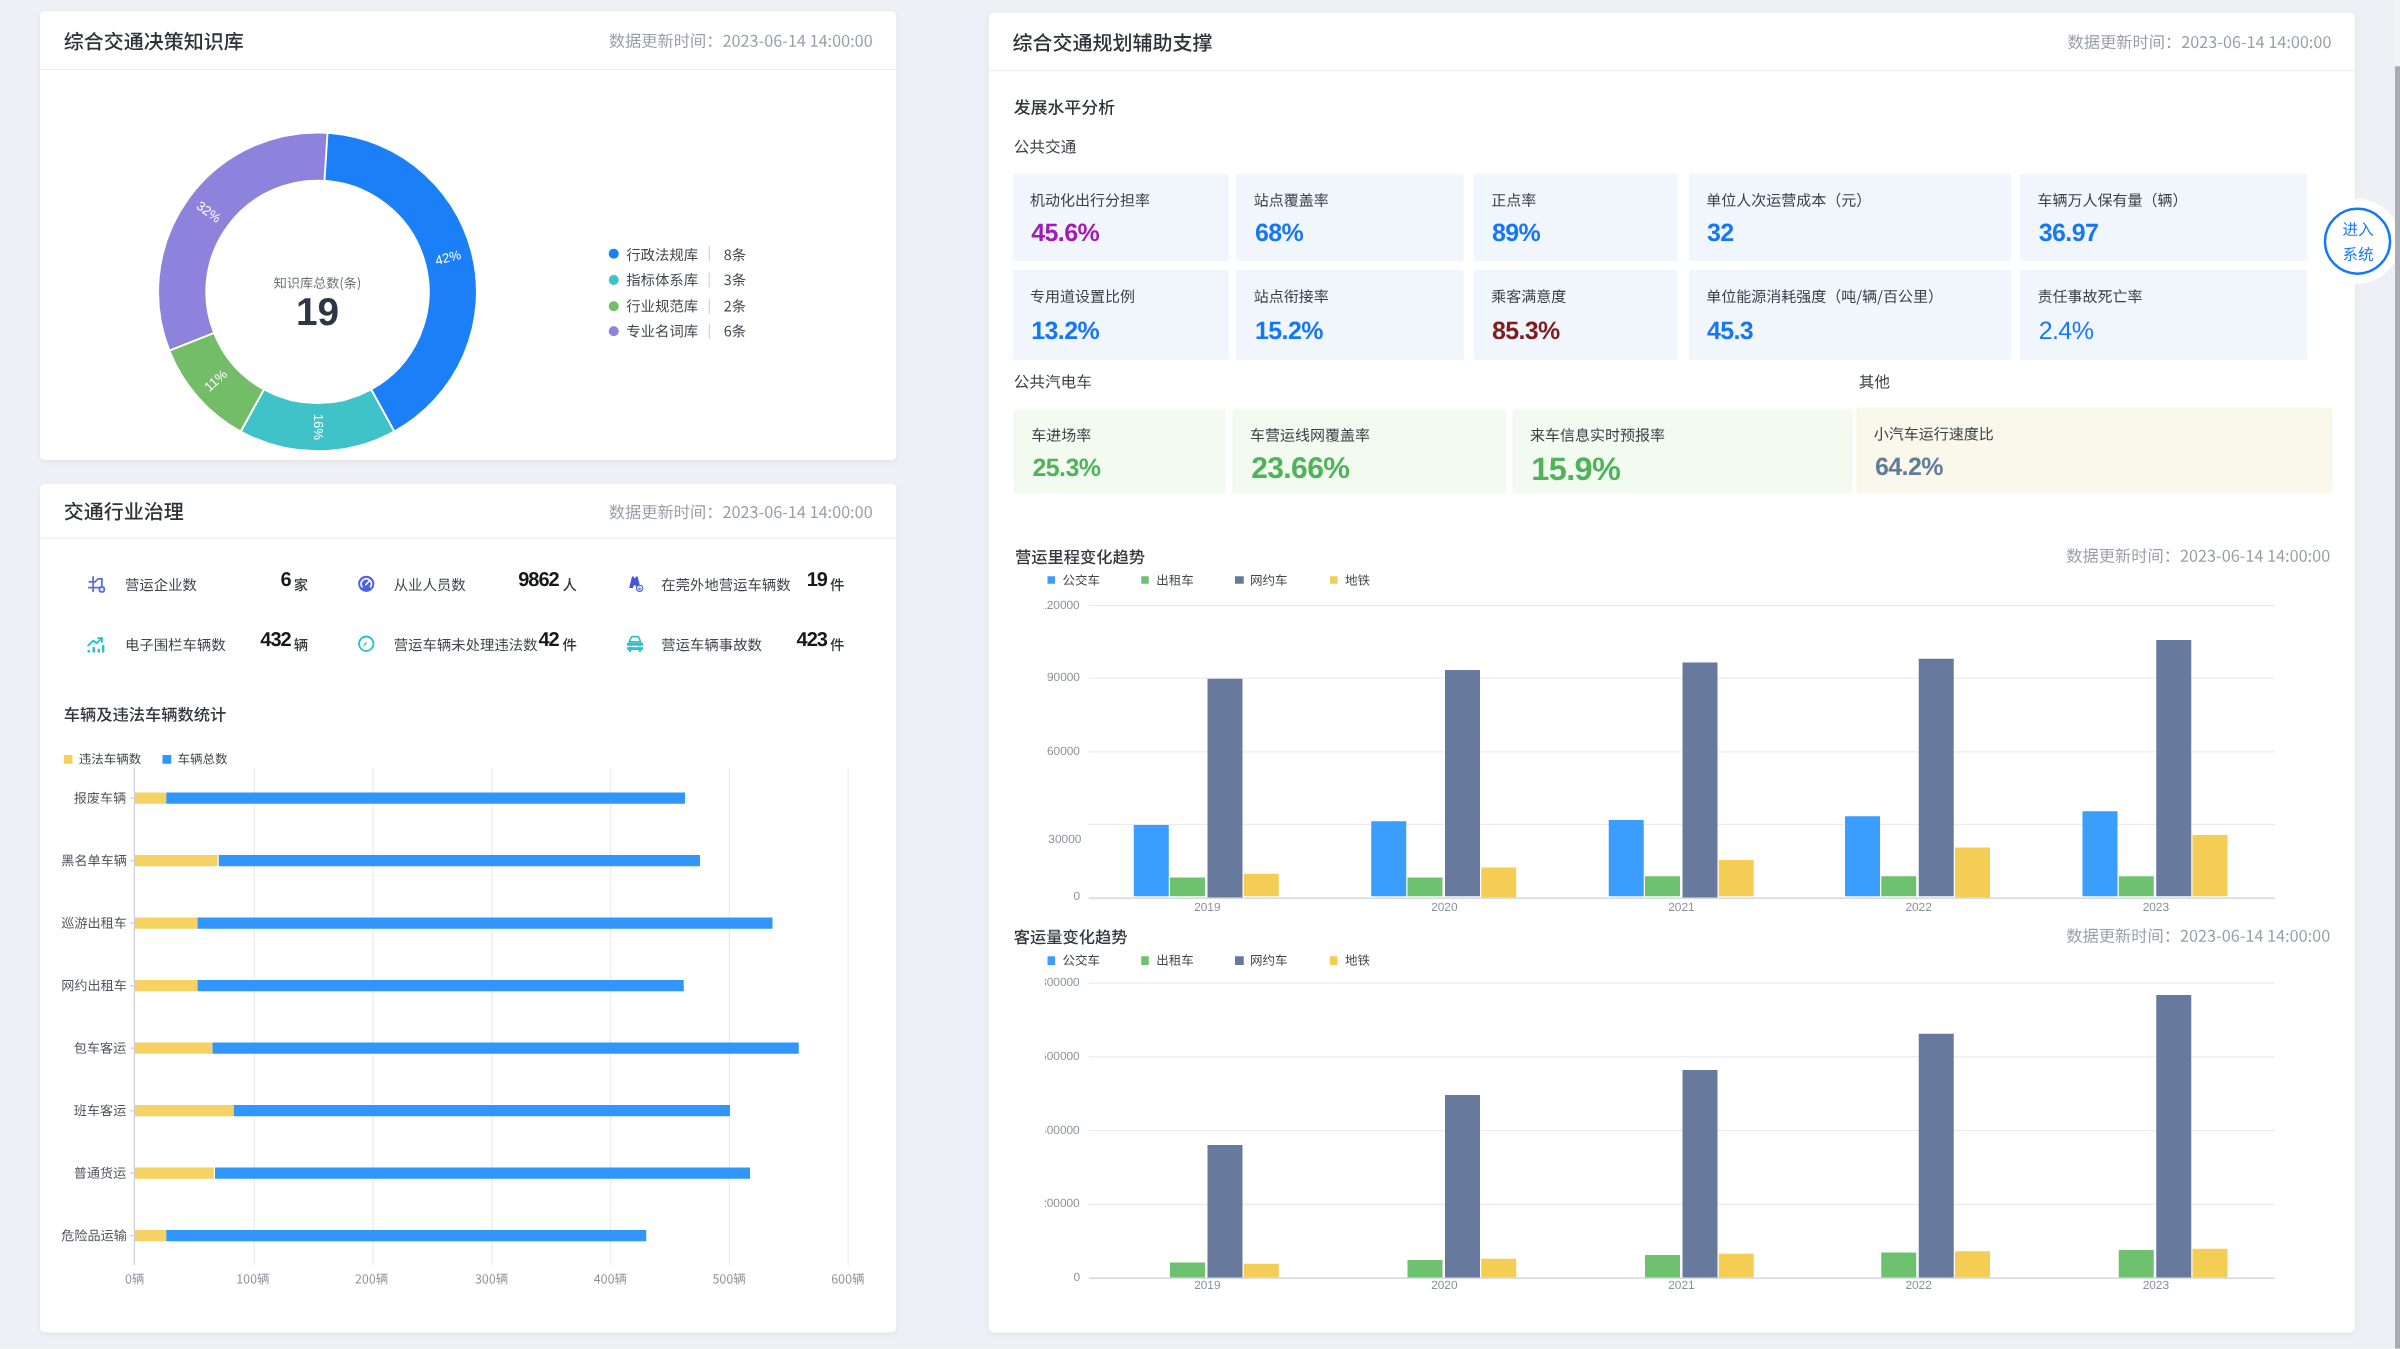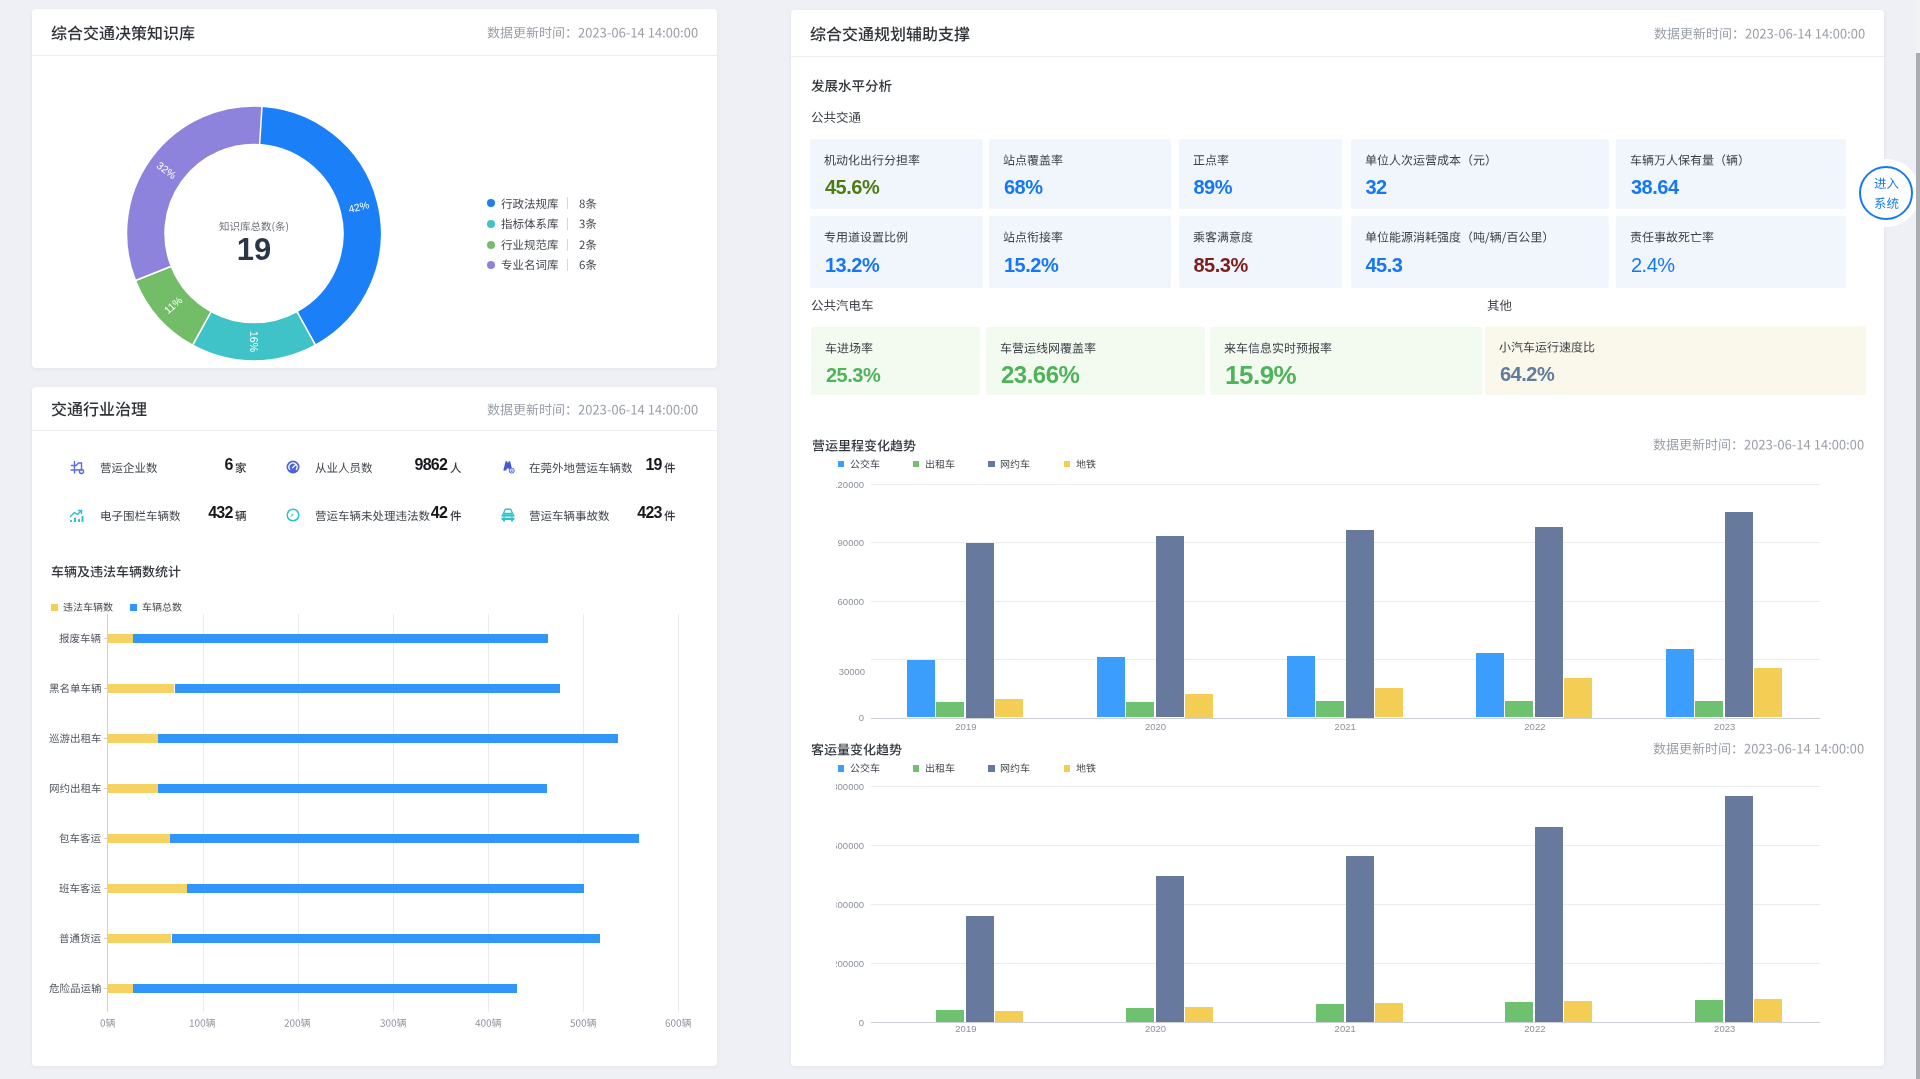--- a/index.html
+++ b/index.html
@@ -786,21 +786,21 @@
       <use href="#g118" transform="translate(0.0,10.56) scale(0.01200,-0.01200)"></use>
       <use href="#g119" transform="translate(12.0,10.56) scale(0.01200,-0.01200)"></use>
       <use href="#g120" transform="translate(24.0,10.56) scale(0.01200,-0.01200)"></use>
       <use href="#g88" transform="translate(36.0,10.56) scale(0.01200,-0.01200)"></use>
       <use href="#g31" transform="translate(48.0,10.56) scale(0.01200,-0.01200)"></use>
       <use href="#g121" transform="translate(60.0,10.56) scale(0.01200,-0.01200)"></use>
       <use href="#g122" transform="translate(72.0,10.56) scale(0.01200,-0.01200)"></use>
       <use href="#g123" transform="translate(84.0,10.56) scale(0.01200,-0.01200)"></use>
     </g>
   </svg>
-<div style="position:absolute;left:825.0px;top:174.1px;height:26.0px;line-height:26.0px;font-size:20px;color:#4d7c0f;font-weight:700;letter-spacing:-0.5px;white-space:nowrap;">45.6%</div>
+<div style="position:absolute;left:825.0px;top:174.1px;height:26.0px;line-height:26.0px;font-size:20px;color:#a21caf;font-weight:700;letter-spacing:-0.5px;white-space:nowrap;">45.6%</div>
 <div style="position:absolute;left:989.0px;top:138.5px;width:181.5px;height:70.0px;background:#f1f6fd;border-radius:2px;"></div>
 <svg style="position:absolute;left:1003.0px;top:153.5px;overflow:visible;" width="60.0" height="14" viewBox="0 0 60.0 14">
     <g fill="#3a3f46">
       <use href="#g124" transform="translate(0.0,10.56) scale(0.01200,-0.01200)"></use>
       <use href="#g125" transform="translate(12.0,10.56) scale(0.01200,-0.01200)"></use>
       <use href="#g126" transform="translate(24.0,10.56) scale(0.01200,-0.01200)"></use>
       <use href="#g127" transform="translate(36.0,10.56) scale(0.01200,-0.01200)"></use>
       <use href="#g123" transform="translate(48.0,10.56) scale(0.01200,-0.01200)"></use>
     </g>
   </svg>
@@ -839,21 +839,21 @@
       <use href="#g136" transform="translate(24.0,10.56) scale(0.01200,-0.01200)"></use>
       <use href="#g54" transform="translate(36.0,10.56) scale(0.01200,-0.01200)"></use>
       <use href="#g137" transform="translate(48.0,10.56) scale(0.01200,-0.01200)"></use>
       <use href="#g138" transform="translate(60.0,10.56) scale(0.01200,-0.01200)"></use>
       <use href="#g139" transform="translate(72.0,10.56) scale(0.01200,-0.01200)"></use>
       <use href="#g133" transform="translate(84.0,10.56) scale(0.01200,-0.01200)"></use>
       <use href="#g62" transform="translate(96.0,10.56) scale(0.01200,-0.01200)"></use>
       <use href="#g135" transform="translate(108.0,10.56) scale(0.01200,-0.01200)"></use>
     </g>
   </svg>
-<div style="position:absolute;left:1631.0px;top:174.1px;height:26.0px;line-height:26.0px;font-size:20px;color:#1677f6;font-weight:700;letter-spacing:-0.5px;white-space:nowrap;">38.64</div>
+<div style="position:absolute;left:1631.0px;top:174.1px;height:26.0px;line-height:26.0px;font-size:20px;color:#1677f6;font-weight:700;letter-spacing:-0.5px;white-space:nowrap;">36.97</div>
 <div style="position:absolute;left:810.0px;top:216.0px;width:172.5px;height:71.5px;background:#f1f6fd;border-radius:2px;"></div>
 <svg style="position:absolute;left:824.0px;top:231.0px;overflow:visible;" width="84.0" height="14" viewBox="0 0 84.0 14">
     <g fill="#3a3f46">
       <use href="#g42" transform="translate(0.0,10.56) scale(0.01200,-0.01200)"></use>
       <use href="#g140" transform="translate(12.0,10.56) scale(0.01200,-0.01200)"></use>
       <use href="#g141" transform="translate(24.0,10.56) scale(0.01200,-0.01200)"></use>
       <use href="#g142" transform="translate(36.0,10.56) scale(0.01200,-0.01200)"></use>
       <use href="#g143" transform="translate(48.0,10.56) scale(0.01200,-0.01200)"></use>
       <use href="#g144" transform="translate(60.0,10.56) scale(0.01200,-0.01200)"></use>
       <use href="#g145" transform="translate(72.0,10.56) scale(0.01200,-0.01200)"></use>

